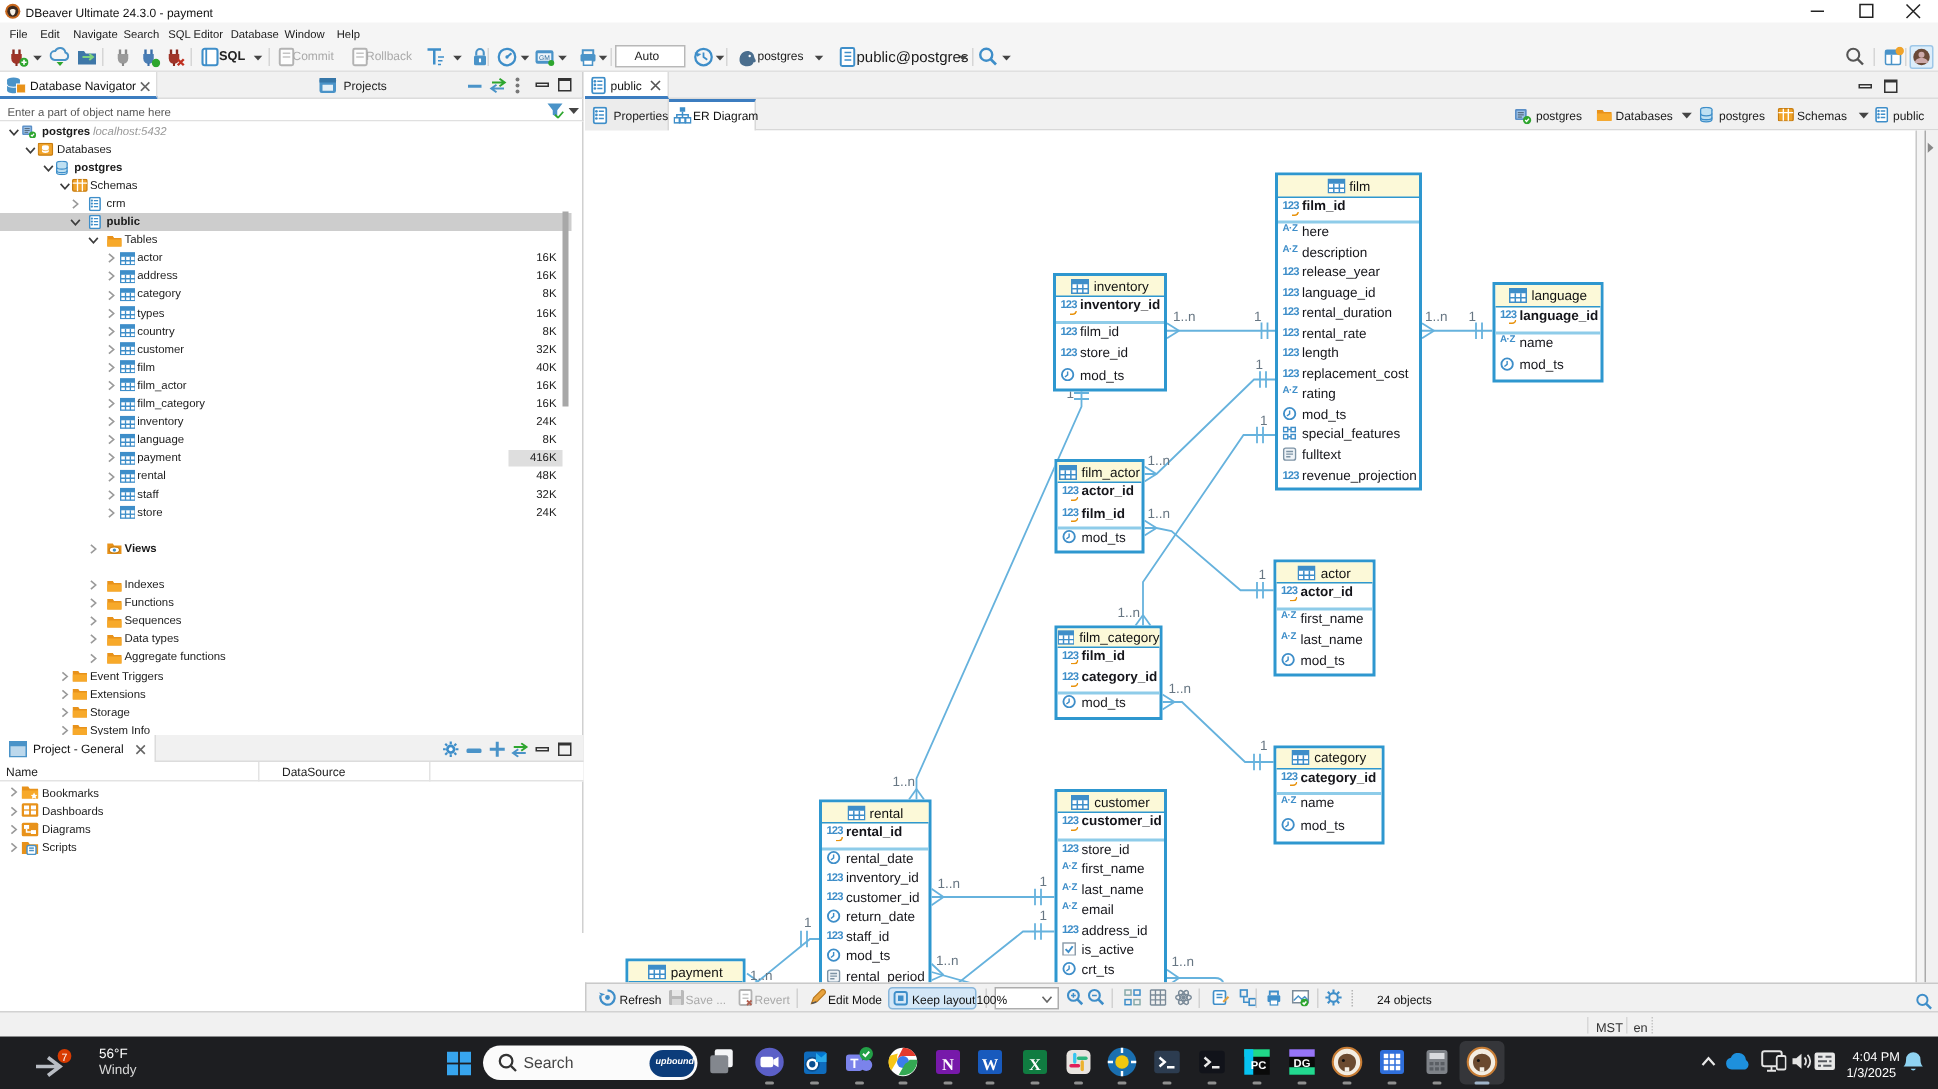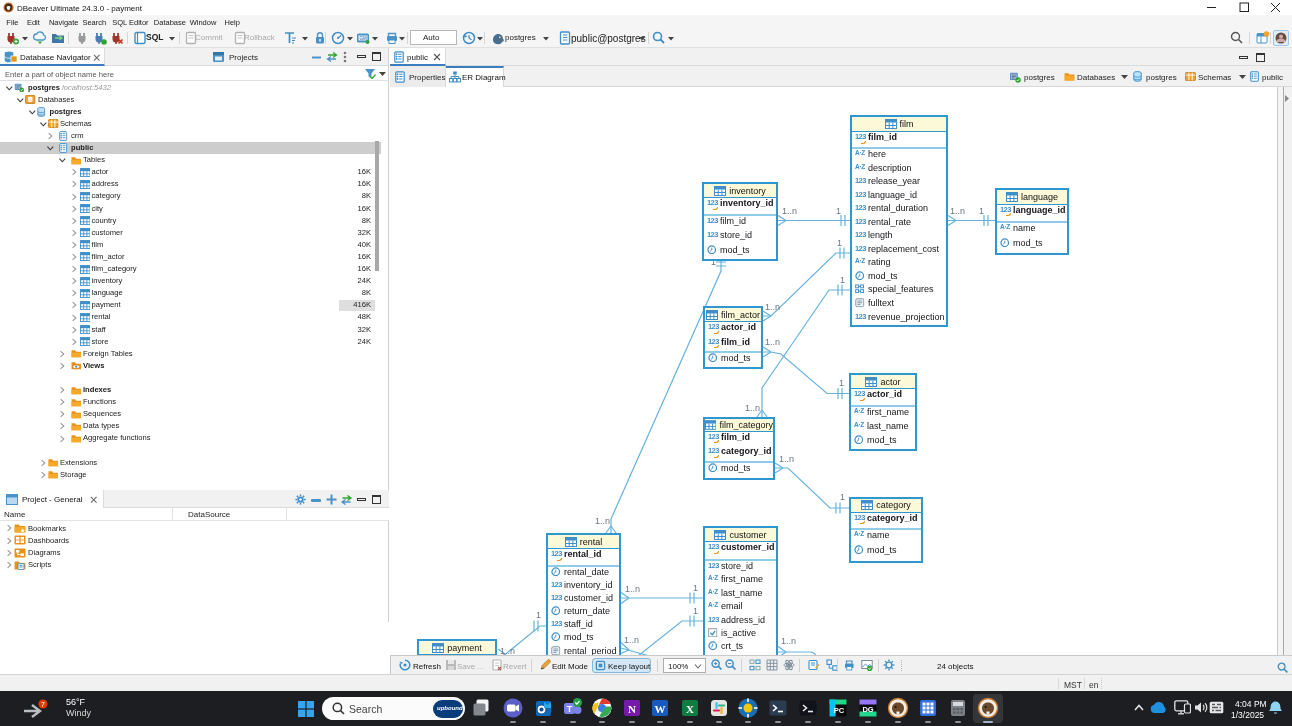--- a/index.html
+++ b/index.html
@@ -439,21 +439,21 @@
       <span class="nm" style="left:91.5px;font-weight:normal">category</span>
       <span class="sz" style="right:3px">8K</span>
     </div>
 <div class="tr" style="top:121.0px">
       <svg class="ab" style="left:70px;top:2.7px" width="8" height="8">
         <use href="#sChevR"></use>
       </svg>
       <svg class="ab" style="left:79.5px;top:2.0px" width="10.5" height="9">
         <use href="#sTbl"></use>
       </svg>
-      <span class="nm" style="left:91.5px;font-weight:normal">city</span>
+      <span class="nm" style="left:91.5px;font-weight:normal">types</span>
       <span class="sz" style="right:3px">16K</span>
     </div>
 <div class="tr" style="top:133.1px">
       <svg class="ab" style="left:70px;top:2.7px" width="8" height="8">
         <use href="#sChevR"></use>
       </svg>
       <svg class="ab" style="left:79.5px;top:2.0px" width="10.5" height="9">
         <use href="#sTbl"></use>
       </svg>
       <span class="nm" style="left:91.5px;font-weight:normal">country</span>
@@ -552,100 +552,109 @@
 <div class="tr" style="top:254.1px">
       <svg class="ab" style="left:70px;top:2.7px" width="8" height="8">
         <use href="#sChevR"></use>
       </svg>
       <svg class="ab" style="left:79.5px;top:2.0px" width="10.5" height="9">
         <use href="#sTbl"></use>
       </svg>
       <span class="nm" style="left:91.5px;font-weight:normal">store</span>
       <span class="sz" style="right:3px">24K</span>
     </div>
-<div class="tr" style="top:266.2px">
+<div class="tr" style="top:278.3px">
+      <svg class="ab" style="left:58px;top:2.7px" width="8" height="8">
+        <use href="#sChevR"></use>
+      </svg>
+      <svg class="ab" style="left:71px;top:2.0px" width="10.5" height="9">
+        <use href="#sEye"></use>
+      </svg>
+      <span class="nm" style="left:83px;font-weight:bold">Views</span>
+    </div>
+<div class="tr" style="top:302.5px">
       <svg class="ab" style="left:58px;top:2.7px" width="8" height="8">
         <use href="#sChevR"></use>
       </svg>
       <svg class="ab" style="left:71px;top:2.0px" width="10.5" height="9">
         <use href="#sFold"></use>
       </svg>
-      <span class="nm" style="left:83px;font-weight:normal">Foreign Tables</span>
-    </div>
-<div class="tr" style="top:278.3px">
-      <svg class="ab" style="left:58px;top:2.7px" width="8" height="8">
-        <use href="#sChevR"></use>
-      </svg>
-      <svg class="ab" style="left:71px;top:2.0px" width="10.5" height="9">
-        <use href="#sEye"></use>
-      </svg>
-      <span class="nm" style="left:83px;font-weight:bold">Views</span>
-    </div>
-<div class="tr" style="top:302.5px">
+      <span class="nm" style="left:83px;font-weight:normal">Indexes</span>
+    </div>
+<div class="tr" style="top:314.6px">
       <svg class="ab" style="left:58px;top:2.7px" width="8" height="8">
         <use href="#sChevR"></use>
       </svg>
       <svg class="ab" style="left:71px;top:2.0px" width="10.5" height="9">
         <use href="#sFold"></use>
       </svg>
-      <span class="nm" style="left:83px;font-weight:bold">Indexes</span>
-    </div>
-<div class="tr" style="top:314.6px">
+      <span class="nm" style="left:83px;font-weight:normal">Functions</span>
+    </div>
+<div class="tr" style="top:326.7px">
       <svg class="ab" style="left:58px;top:2.7px" width="8" height="8">
         <use href="#sChevR"></use>
       </svg>
       <svg class="ab" style="left:71px;top:2.0px" width="10.5" height="9">
         <use href="#sFold"></use>
       </svg>
-      <span class="nm" style="left:83px;font-weight:normal">Functions</span>
-    </div>
-<div class="tr" style="top:326.7px">
+      <span class="nm" style="left:83px;font-weight:normal">Sequences</span>
+    </div>
+<div class="tr" style="top:338.8px">
       <svg class="ab" style="left:58px;top:2.7px" width="8" height="8">
         <use href="#sChevR"></use>
       </svg>
       <svg class="ab" style="left:71px;top:2.0px" width="10.5" height="9">
         <use href="#sFold"></use>
       </svg>
-      <span class="nm" style="left:83px;font-weight:normal">Sequences</span>
-    </div>
-<div class="tr" style="top:338.8px">
+      <span class="nm" style="left:83px;font-weight:normal">Data types</span>
+    </div>
+<div class="tr" style="top:350.9px">
       <svg class="ab" style="left:58px;top:2.7px" width="8" height="8">
         <use href="#sChevR"></use>
       </svg>
       <svg class="ab" style="left:71px;top:2.0px" width="10.5" height="9">
         <use href="#sFold"></use>
       </svg>
-      <span class="nm" style="left:83px;font-weight:normal">Data types</span>
-    </div>
-<div class="tr" style="top:350.9px">
-      <svg class="ab" style="left:58px;top:2.7px" width="8" height="8">
-        <use href="#sChevR"></use>
-      </svg>
-      <svg class="ab" style="left:71px;top:2.0px" width="10.5" height="9">
+      <span class="nm" style="left:83px;font-weight:normal">Aggregate functions</span>
+    </div>
+<div class="tr" style="top:363.0px">
+      <svg class="ab" style="left:38.5px;top:2.7px" width="8" height="8">
+        <use href="#sChevR"></use>
+      </svg>
+      <svg class="ab" style="left:48px;top:2.0px" width="10.5" height="9">
         <use href="#sFold"></use>
       </svg>
-      <span class="nm" style="left:83px;font-weight:normal">Aggregate functions</span>
+      <span class="nm" style="left:60px;font-weight:normal">Event Triggers</span>
     </div>
 <div class="tr" style="top:375.1px">
       <svg class="ab" style="left:38.5px;top:2.7px" width="8" height="8">
         <use href="#sChevR"></use>
       </svg>
       <svg class="ab" style="left:48px;top:2.0px" width="10.5" height="9">
         <use href="#sFold"></use>
       </svg>
       <span class="nm" style="left:60px;font-weight:normal">Extensions</span>
     </div>
 <div class="tr" style="top:387.2px">
       <svg class="ab" style="left:38.5px;top:2.7px" width="8" height="8">
         <use href="#sChevR"></use>
       </svg>
       <svg class="ab" style="left:48px;top:2.0px" width="10.5" height="9">
         <use href="#sFold"></use>
       </svg>
       <span class="nm" style="left:60px;font-weight:normal">Storage</span>
+    </div>
+<div class="tr" style="top:399.3px">
+      <svg class="ab" style="left:38.5px;top:2.7px" width="8" height="8">
+        <use href="#sChevR"></use>
+      </svg>
+      <svg class="ab" style="left:48px;top:2.0px" width="10.5" height="9">
+        <use href="#sFold"></use>
+      </svg>
+      <span class="nm" style="left:60px;font-weight:normal">System Info</span>
     </div>
 <div class="ab" style="left:375px;top:60px;width:3.5px;height:130px;background:#a8a8a8"></div>
 </div>
 <div class="ab" style="left:0;top:490px;width:389px;height:132px;background:#fff;border-right:1px solid #d0d0d0">
 <div class="ab" style="left:0;top:0;width:389px;height:18px;background:#f1f1f1;border-bottom:1px solid #dcdcdc"></div>
 <div class="ab" style="left:0;top:0;width:104px;height:18px;background:#fff;border-right:1px solid #dcdcdc"></div>
 <svg class="ab" style="left:6px;top:3.5px" width="12" height="11" viewBox="0 0 12 11">
       <rect x="0.5" y="0.5" width="11" height="10" fill="#bcd8ec" stroke="#4a93c8"></rect>
       <rect x="0.5" y="0.5" width="11" height="3" fill="#4a93c8"></rect>
     </svg>
@@ -1218,21 +1227,21 @@
     </svg>
 <span class="ab" style="left:161px;top:5.5px;font-size:8px;color:#111;white-space:nowrap">Edit Mode</span>
 <div class="ab" style="left:201px;top:2px;width:59px;height:15px;background:#d4e7f7;border:1px solid #88b6da;border-radius:3px"></div>
 <svg class="ab" style="left:204px;top:4px" width="11" height="11" viewBox="0 0 12 12">
       <rect x="1.5" y="1.5" width="9" height="9" rx="1.5" fill="none" stroke="#3e8ec9" stroke-width="1.4"></rect>
       <rect x="4" y="4" width="4" height="4" fill="#3e8ec9"></rect>
     </svg>
 <span class="ab" style="left:217px;top:5.5px;font-size:8px;color:#111;white-space:nowrap">Keep layout</span>
 <div class="ab" style="left:266px;top:3px;width:1px;height:13px;background:#d2d2d2"></div>
 <div class="ab" style="left:272px;top:2px;width:43px;height:15px;background:#fff;border:1px solid #adadad"></div>
-<span class="ab" style="left:277px;top:5.5px;font-size:8px;color:#111;white-space:nowrap">100%</span>
+<span class="ab" style="left:260px;top:5.5px;font-size:8px;color:#111;white-space:nowrap">100%</span>
 <svg class="ab" style="left:303px;top:8px" width="8" height="5" viewBox="0 0 8 5">
       <path d="M1 0.5l3 3.5 3-3.5" fill="none" stroke="#666" stroke-width="1.1"></path>
     </svg>
 <svg class="ab" style="left:320px;top:3px" width="12" height="12" viewBox="0 0 12 12">
       <circle cx="4.6" cy="4.6" r="3.6" fill="none" stroke="#3e8ec9" stroke-width="1.4"></circle>
       <line x1="7.4" y1="7.4" x2="10.5" y2="10.5" stroke="#3e8ec9" stroke-width="1.7"></line>
       <path d="M3 4.6h3.2M4.6 3v3.2" stroke="#3e8ec9"></path>
     </svg>
 <svg class="ab" style="left:334px;top:3px" width="12" height="12" viewBox="0 0 12 12">
       <circle cx="4.6" cy="4.6" r="3.6" fill="none" stroke="#3e8ec9" stroke-width="1.4"></circle>
@@ -1286,21 +1295,21 @@
         <line x1="6" y1="9.4" x2="6" y2="11.4"></line>
         <line x1="0.6" y1="6" x2="2.6" y2="6"></line>
         <line x1="9.4" y1="6" x2="11.4" y2="6"></line>
         <line x1="2.2" y1="2.2" x2="3.6" y2="3.6"></line>
         <line x1="8.4" y1="8.4" x2="9.8" y2="9.8"></line>
         <line x1="9.8" y1="2.2" x2="8.4" y2="3.6"></line>
         <line x1="3.6" y1="8.4" x2="2.2" y2="9.8"></line>
       </g>
     </svg>
 <div class="ab" style="left:510px;top:4px;width:1px;height:11px;border-left:1px dotted #b5b5b5"></div>
-<span class="ab" style="left:546px;top:5.5px;font-size:8px;color:#111;white-space:nowrap">24 objects</span>
+<span class="ab" style="left:527px;top:5.5px;font-size:8px;color:#111;white-space:nowrap">24 objects</span>
 <svg class="ab" style="left:886px;top:6px" width="12" height="12" viewBox="0 0 12 12">
       <circle cx="4.6" cy="4.6" r="3.4" fill="none" stroke="#3e8ec9" stroke-width="1.3"></circle>
       <line x1="7.2" y1="7.2" x2="10.4" y2="10.4" stroke="#3e8ec9" stroke-width="1.6"></line>
     </svg>
 </div>
 <div class="ab" style="left:0;top:674px;width:1292px;height:17px;background:#f1f1f1;border-top:1px solid #d2d2d2">
 <span class="ab" style="left:1064px;top:4.5px;font-size:8.5px;color:#333">MST</span>
 <span class="ab" style="left:1089px;top:4.5px;font-size:8.5px;color:#333">en</span>
 <div class="ab" style="left:1058px;top:3px;width:1px;height:11px;background:#d8d8d8"></div>
 <div class="ab" style="left:1084px;top:3px;width:1px;height:11px;background:#d8d8d8"></div>

